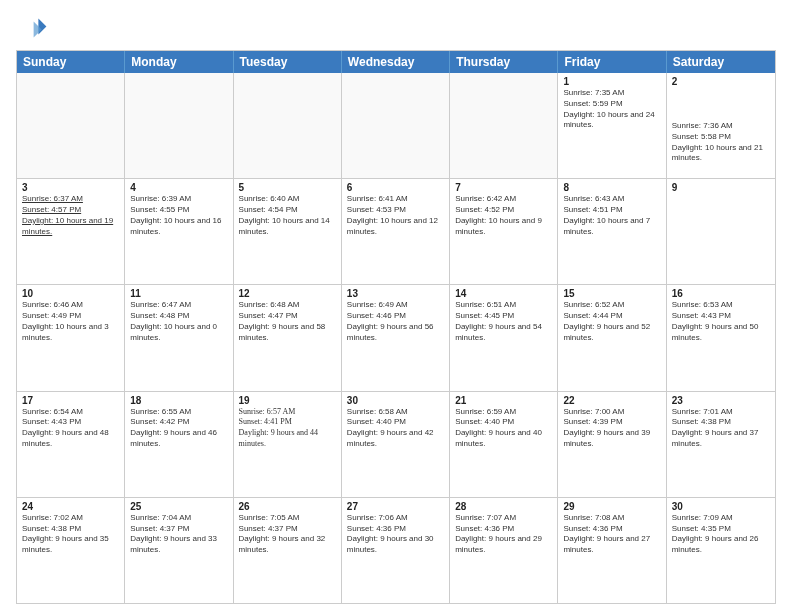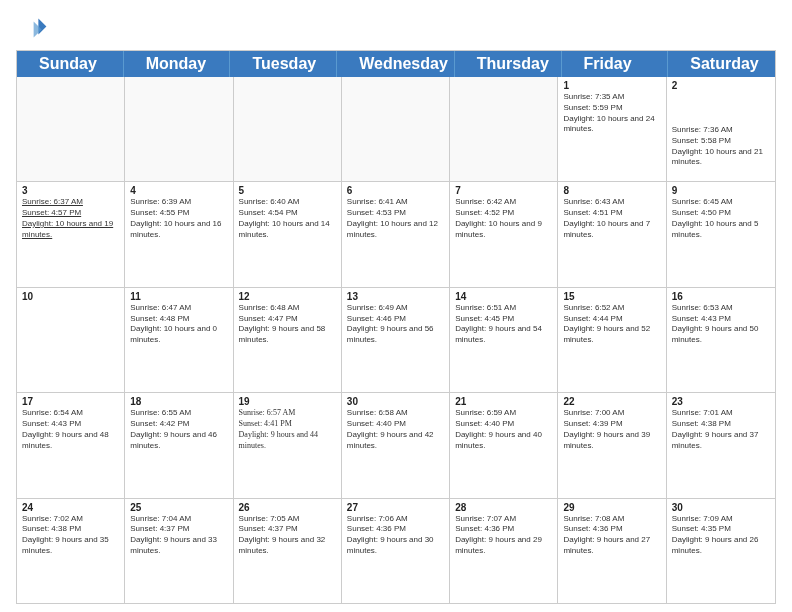--- a/index.html
+++ b/index.html
@@ -65,26 +65,25 @@
       flex-direction: column;
       border: 1px solid #ccc;
     }
     .cal-header {
       display: grid;
       grid-template-columns: repeat(7, 1fr);
       background: #3a7abf;
     }
     .cal-header-cell {
       color: #fff;
-      font-size: 16px;
+      font-size: 12px;
       font-weight: bold;
       padding: 4px 6px;
       border-right: 1px solid #5a9ad0;
       text-align: left;
-      margin-left: 16px;
     }
     .cal-header-cell:last-child { border-right: none; }
     .cal-body {
       display: flex;
       flex-direction: column;
       flex: 1;
     }
     .cal-row {
       display: grid;
       grid-template-columns: repeat(7, 1fr);
@@ -198,28 +197,28 @@
 Daylight: 10 hours and 9 minutes.</div>
           </div>
           <div class="cal-cell">
             <span class="day-num">8</span>
             <div class="cell-text" style="white-space: pre-line;">Sunrise: 6:43 AM
 Sunset: 4:51 PM
 Daylight: 10 hours and 7 minutes.</div>
           </div>
           <div class="cal-cell">
             <span class="day-num">9</span>
-            <div class="cell-text" style="white-space: pre-line;">Sunrise: 6:45 AM
-Sunset: 4:50 PM
-Daylight: 10 hours and 5 minutes.</div>
           </div>
         </div>
         <div class="cal-row">
           <div class="cal-cell">
             <span class="day-num">10</span>
+            <div class="cell-text" style="white-space: pre-line;">Sunrise: 6:46 AM
+Sunset: 4:49 PM
+Daylight: 10 hours and 3 minutes.</div>
           </div>
           <div class="cal-cell">
             <span class="day-num">11</span>
             <div class="cell-text" style="white-space: pre-line;">Sunrise: 6:47 AM
 Sunset: 4:48 PM
 Daylight: 10 hours and 0 minutes.</div>
           </div>
           <div class="cal-cell">
             <span class="day-num">12</span>
             <div class="cell-text" style="white-space: pre-line;">Sunrise: 6:48 AM

